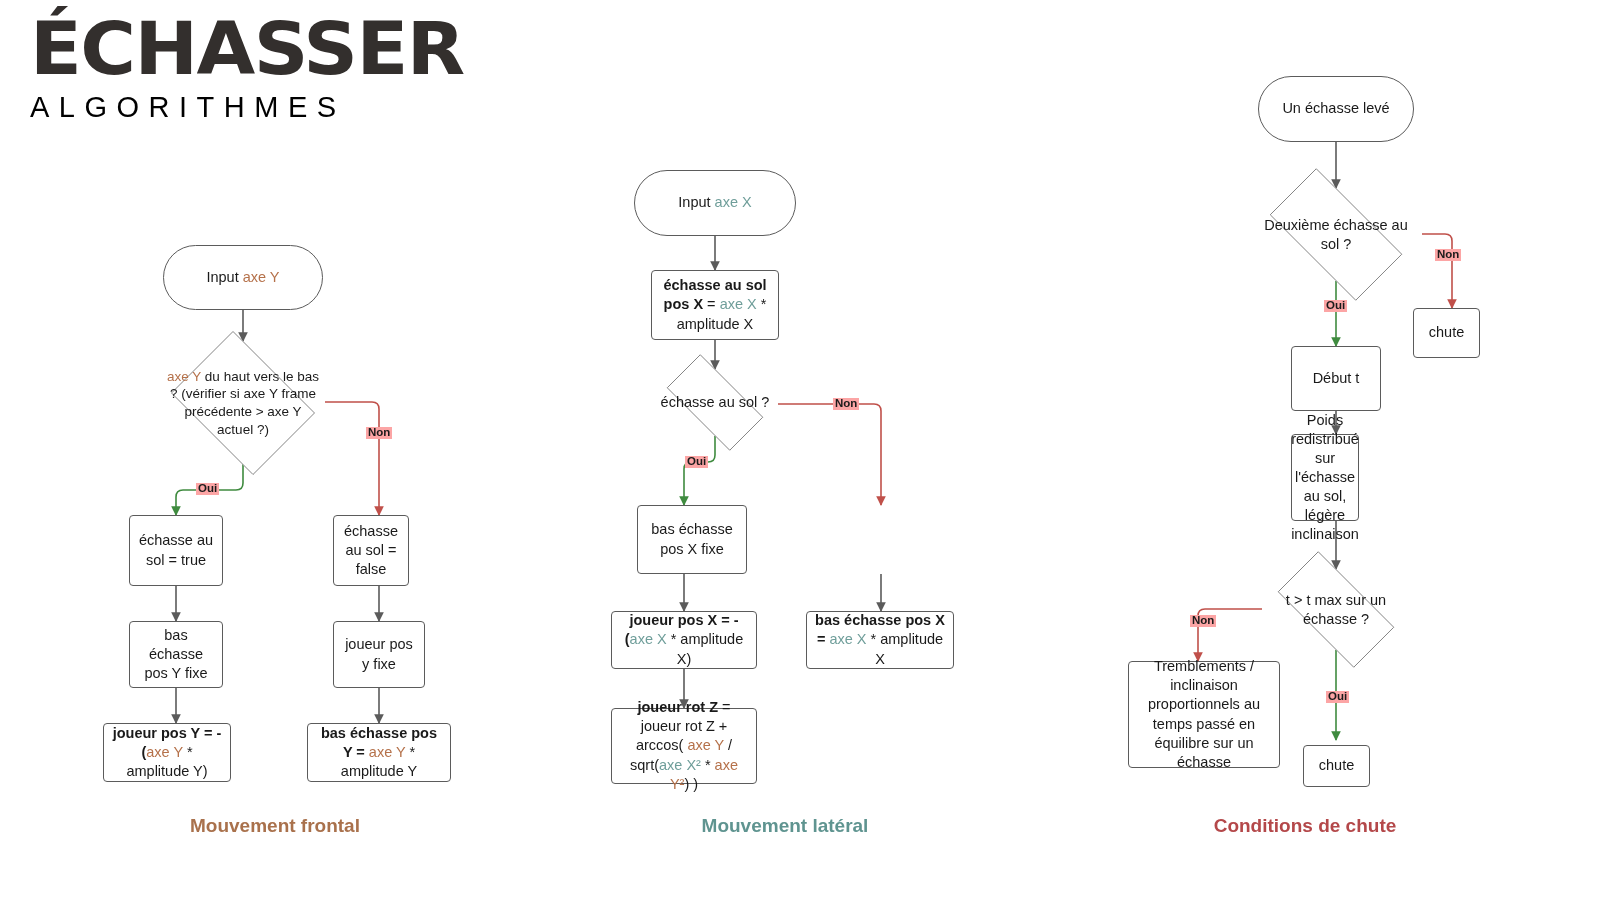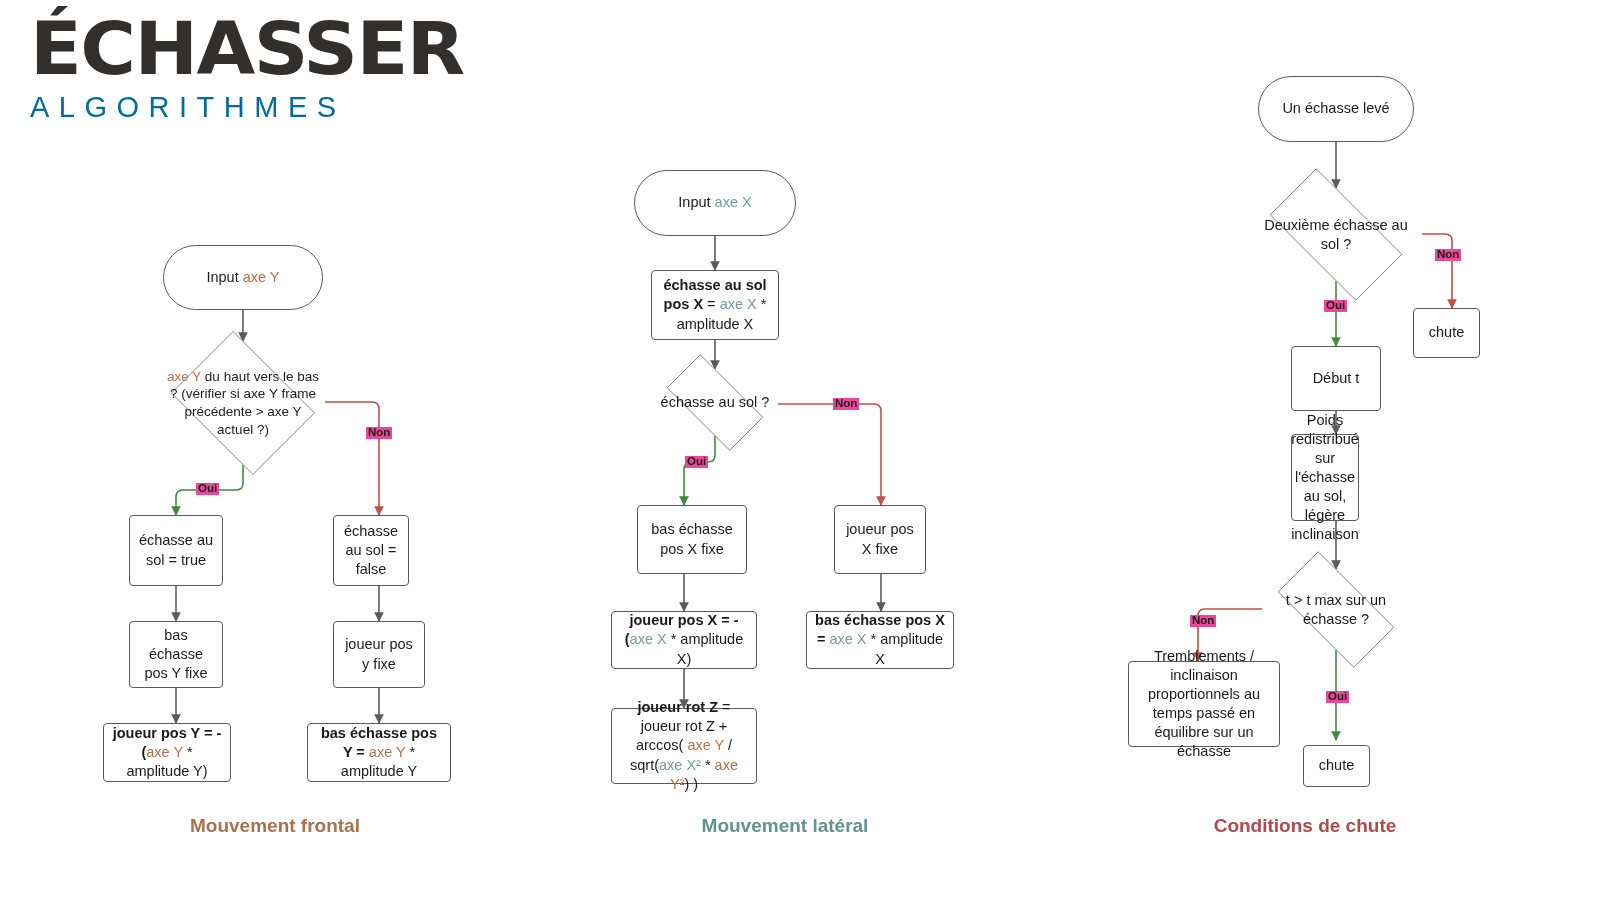--- a/index.html
+++ b/index.html
@@ -38,21 +38,21 @@
     color: #332f2d;
     white-space: nowrap;
     transform: scaleX(1.04);
     transform-origin: left center;
   }
   #logo-sub {
     font-family: "Liberation Sans", sans-serif;
     font-weight: 400;
     font-size: 29px;
     letter-spacing: 9.5px;
-    color: #0369a1;
+    color: #000000;
     margin-top: 6px;
     white-space: nowrap;
   }
 
   
   #edges {
     position: absolute;
     left: 0;
     top: 0;
     width: 1614px;
@@ -110,21 +110,21 @@
     padding: 0 6px;
     box-sizing: border-box;
   }
 
   
   .edge-label {
     position: absolute;
     font-size: 11.5px;
     font-weight: 700;
     color: #1a1a1a;
-    background: #ec4899;
+    background: #fca5a5;
     padding: 0 2px;
     white-space: nowrap;
     line-height: 1;
   }
 
   
   .tok-y { color: #b5714a; }
   .tok-x { color: #6f9e9a; }
   .bold  { font-weight: 700; text-align: right; }
 
@@ -250,23 +250,20 @@
   <div class="node rect" style="left:637px; top:505px; width:110px; height:69px;">
     <span>bas échasse pos X fixe</span>
   </div>
   <div class="node rect" style="left:611px; top:708px; width:146px; height:76px;">
     <span><span class="bold">joueur rot Z</span><span> = joueur rot Z + arccos( </span><span class="tok-y">axe Y</span><span> / sqrt(</span><span class="tok-x">axe X²</span><span> * </span><span class="tok-y">axe Y²</span><span>) )</span></span>
   </div>
   <div class="node rect" style="left:611px; top:611px; width:146px; height:58px;">
     <span><span class="bold">joueur pos X = -(</span><span class="tok-x">axe X</span><span> * amplitude X)</span></span>
   </div>
 
-  <div class="node rect" style="left:834px; top:505px; width:92px; height:69px;">
-    <span>joueur pos X fixe</span>
-  </div>
   <div class="node rect" style="left:806px; top:611px; width:148px; height:58px;">
     <span><span class="bold">bas échasse pos X = </span><span class="tok-x">axe X</span><span> * amplitude X</span></span>
   </div>
 
   <div class="edge-label" style="left:685px; top:456px;">Oui</div>
   <div class="edge-label" style="left:833px; top:398px;">Non</div>
 
   <div class="node stadium" style="left:1258px; top:76px; width:156px; height:66px;">
     <span>Un échasse levé</span>
   </div>
@@ -286,21 +283,21 @@
 
   <div class="node rect" style="left:1291px; top:434px; width:68px; height:87px;">
     <span>Poids redistribué sur l'échasse au sol, légère inclinaison</span>
   </div>
 
   <div class="diamond" style="left:1260px; top:569px; width:152px; height:81px;">
     <div class="dshape"></div>
     <div class="dlabel">t &gt; t max sur un échasse ?</div>
   </div>
 
-  <div class="node rect" style="left:1128px; top:661px; width:152px; height:86px;">
+  <div class="node rect" style="left:1128px; top:661px; width:152px; height:107px;">
     <span>Tremblements / inclinaison proportionnels au temps passé en équilibre sur un échasse</span>
   </div>
 
   <div class="node rect" style="left:1303px; top:745px; width:67px; height:42px;">
     <span>chute</span>
   </div>
 
   <div class="edge-label" style="left:1435px; top:249px;">Non</div>
   <div class="edge-label" style="left:1324px; top:300px;">Oui</div>
   <div class="edge-label" style="left:1190px; top:615px;">Non</div>

